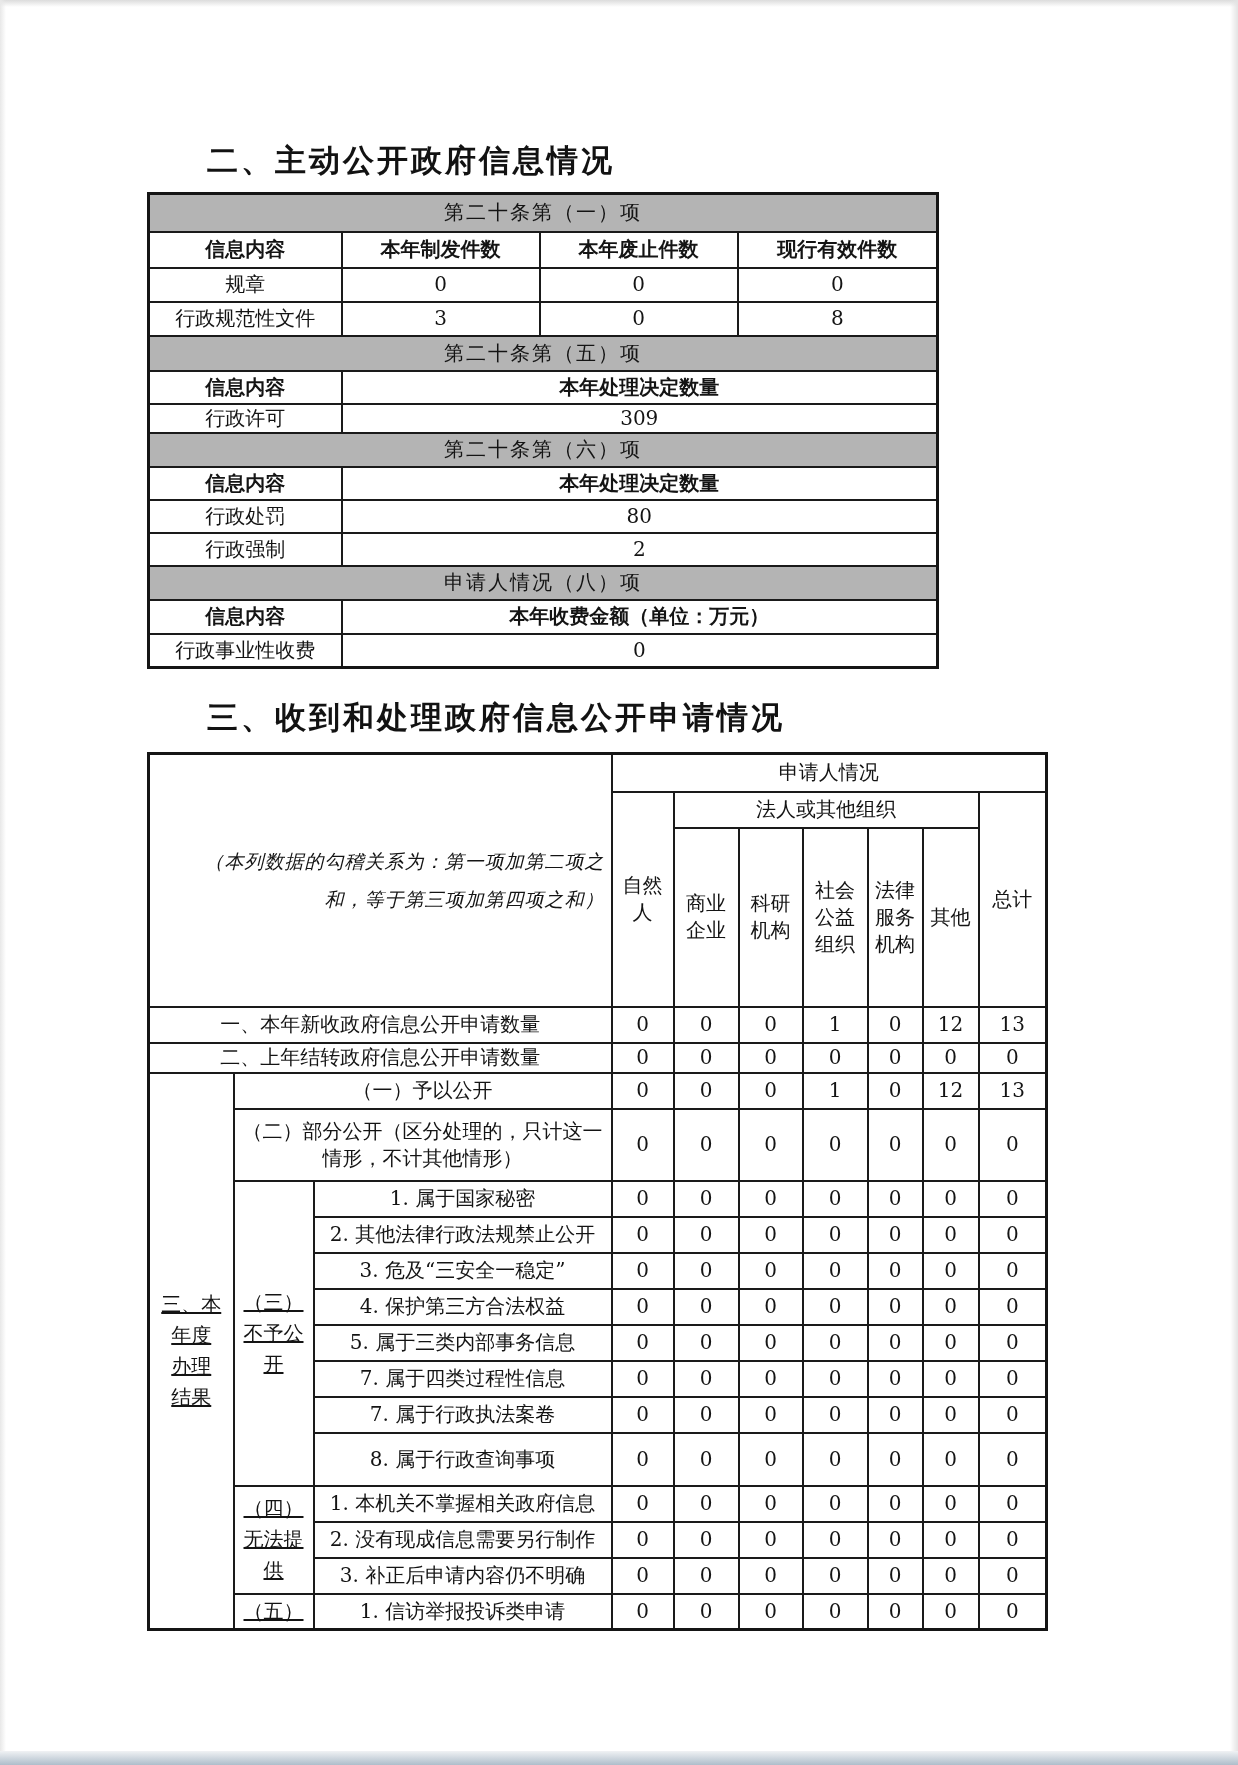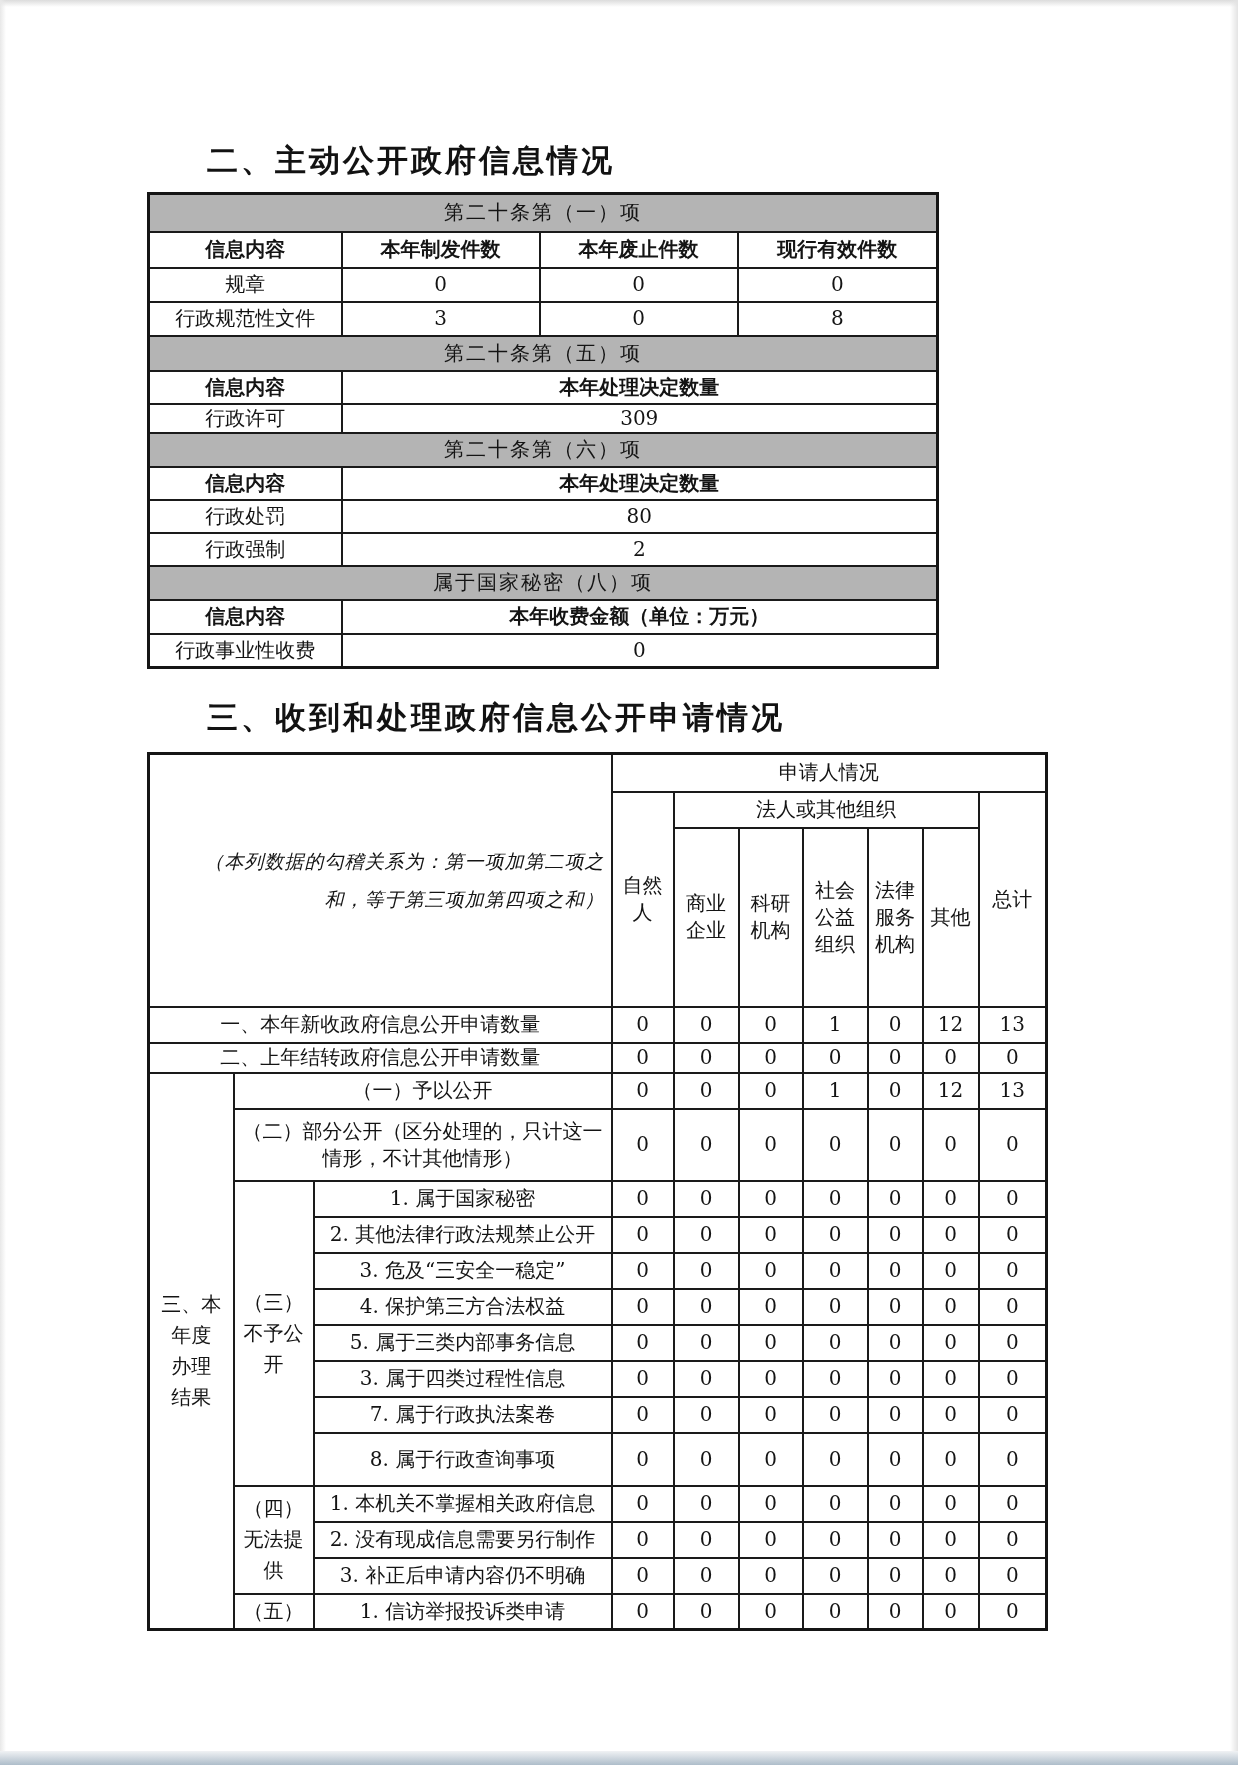--- a/index.html
+++ b/index.html
@@ -25,21 +25,21 @@
   #table1{left:147px;top:192px;width:789px;}
   #table2{left:147px;top:752px;width:899px;}
   td.band{background:#b4b4b4;font-family:"DejaVu Serif",serif;font-size:21px;letter-spacing:2px;}
   td.hd{font-weight:bold;}
   td.lbl{text-align:left;padding-left:8px;}
   td.num{font-family:"DejaVu Serif",serif;}
   #table2 td{font-family:"DejaVu Serif",serif;}
   td.note-cell{vertical-align:middle;text-align:left;}
   .note-line{font-style:italic;font-size:19px;line-height:2.0;padding-left:6px;letter-spacing:1px;text-align:right;}
   td.glbl{padding:0 2px;}
-  .gline{line-height:1.55;font-size:20px;}
+  .gline{line-height:1.55;font-size:20px;text-decoration:underline;}
   td.sub-lbl{text-align:left;padding-left:8px;}
 </style>
 </head>
 <body>
 
 <div class="page-edge-top"></div>
 <div class="page-edge-left"></div>
 <div class="page-edge-right"></div>
 <div class="page-edge-bottom"></div>
 
@@ -94,21 +94,21 @@
   </tr>
   <tr style="height:33px">
     <td class="lbl">行政处罚</td>
     <td colspan="3" class="num">80</td>
   </tr>
   <tr style="height:33px">
     <td class="lbl">行政强制</td>
     <td colspan="3" class="num">2</td>
   </tr>
   <tr style="height:34px">
-        <td colspan="4" class="band">属于国家秘密（八）项</td>
+        <td colspan="4" class="band">申请人情况（八）项</td>
       </tr>
   <tr style="height:34px">
     <td class="hd">信息内容</td>
     <td colspan="3" class="hd">本年收费金额（单位：万元）</td>
   </tr>
   <tr style="height:34px">
     <td class="lbl">行政事业性收费</td>
     <td colspan="3" class="num">0</td>
   </tr>
 </tbody>
@@ -244,21 +244,21 @@
     <td class="sub-lbl">5. 属于三类内部事务信息</td>
     <td>0</td>
     <td>0</td>
     <td>0</td>
     <td>0</td>
     <td>0</td>
     <td>0</td>
     <td>0</td>
   </tr>
   <tr style="height:36px">
-    <td class="sub-lbl">3. 属于四类过程性信息</td>
+    <td class="sub-lbl">7. 属于四类过程性信息</td>
     <td>0</td>
     <td>0</td>
     <td>0</td>
     <td>0</td>
     <td>0</td>
     <td>0</td>
     <td>0</td>
   </tr>
   <tr style="height:36px">
     <td class="sub-lbl">7. 属于行政执法案卷</td>

